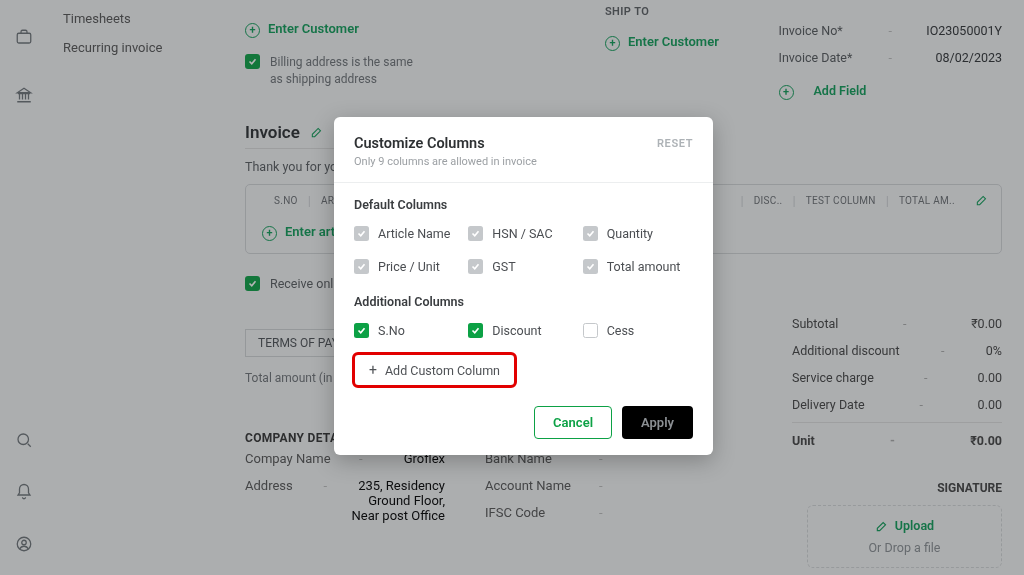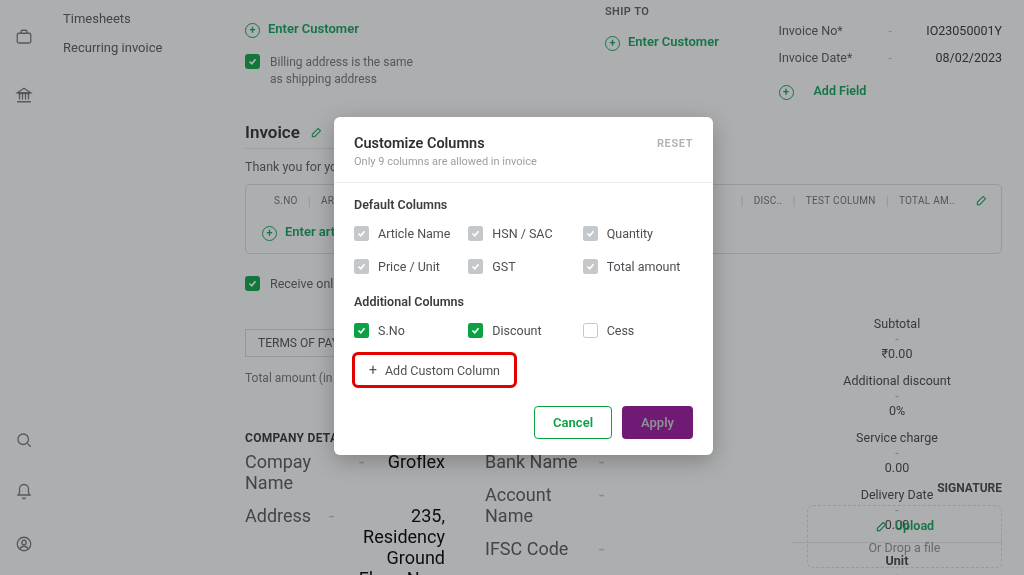--- a/index.html
+++ b/index.html
@@ -24,28 +24,28 @@
   .checkbox-green { width: 15px; height: 15px; background: #0ca145; border-radius: 3px; display: inline-flex; align-items: center; justify-content: center; }
   .checkbox-green svg { width: 9px; height: 9px; stroke: #fff; stroke-width: 2.2; fill: none; }
 
   .table-frame { border: 1px solid #d2d5d7; border-radius: 5px; margin-top: 10px; padding: 8px 12px 14px; }
   .th { font-size: 10px; color: #6b6f73; letter-spacing: 0.3px; }
   .th-sep { color: #cfd2d4; }
 
   .terms-box { border: 1px solid #d0d3d5; display: inline-block; padding: 6px 12px; font-size: 12px; color: #4d5155; margin-top: 38px; }
 
   .totals { position: absolute; right: 0; top: 305px; width: 210px; font-size: 12.5px; }
-  .trow { display: flex; justify-content: space-between; align-items: center; padding: 6px 0; flex-direction: column; }
+  .trow { display: flex; justify-content: space-between; align-items: center; padding: 6px 0; }
   .trow .dash { color: #aaa; }
   .tot-strong { font-weight: 700; border-top: 1px solid #dedede; margin-top: 4px; padding-top: 10px; }
 
   .upload-box { position: absolute; right: 0; top: 500px; width: 195px; border: 1px dashed #d4d7d8; border-radius: 6px; padding: 12px; text-align: center; font-size: 12.5px; }
 
   .section-hdr { font-size: 12px; font-weight: 700; letter-spacing: 0.3px; color: #333; margin-top: 46px; }
-  .detail-row { display: flex; gap: 18px; font-size: 18px; color: #5a5e62; padding: 6px 0; align-items: flex-start; }
+  .detail-row { display: flex; gap: 18px; font-size: 13px; color: #5a5e62; padding: 6px 0; align-items: flex-start; }
   .detail-row .k { width: 96px; color: #555; }
   .detail-row .d { color: #bbb; }
   .detail-row .v { color: #000000; }
 
   
   .scrim { position: absolute; inset: 0; background: rgba(35,38,40,0.34); }
 
   
   .modal { position: absolute; left: 334px; top: 117px; width: 379px; background: #fff; border-radius: 6px; box-shadow: 0 6px 22px rgba(0,0,0,0.25); padding: 18px 20px 16px; font-size: 13px; color: #3d4043; }
   .modal-title { font-size: 14.5px; font-weight: 600; color: #2e3133; }
@@ -62,21 +62,21 @@
   .cb-active { background: #0ca145; }
   .cb-empty { border: 1.5px solid #c5c8cb; background: #fff; }
 
   .add-custom { display: inline-flex; align-items: center; gap: 8px; border: 1px solid #d7dadc; border-radius: 4px; padding: 7px 14px; margin-top: 16px; font-size: 12.5px; color: #4f5256; }
   .add-custom .plus { font-size: 14px; color: #4f5256; }
   .highlight { outline: 3px solid #e20000; outline-offset: -1px; }
 
   .modal-actions { display: flex; justify-content: flex-end; gap: 10px; margin-top: 20px; }
   .btn { border-radius: 4px; padding: 8px 18px; font-size: 13px; font-weight: 600; border: 1px solid transparent; }
   .btn-cancel { border-color: #0ca145; color: #0ca145; background: #fff; }
-  .btn-apply { background: #701a75; color: #8c9094; }
+  .btn-apply { background: #000000; color: #8c9094; }
 
   
   .info-right { position: absolute; right: 0; top: 12px; font-size: 12.5px; }
   .info-right .irow { display: flex; gap: 18px; padding: 6px 0; align-items: center; }
   .info-right .ik { width: 92px; color: #54585b; }
   .info-right .id { color: #bbb; }
   .info-right .iv { width: 92px; text-align: right; color: #303336; }
 </style>
 </head>
 <body>

